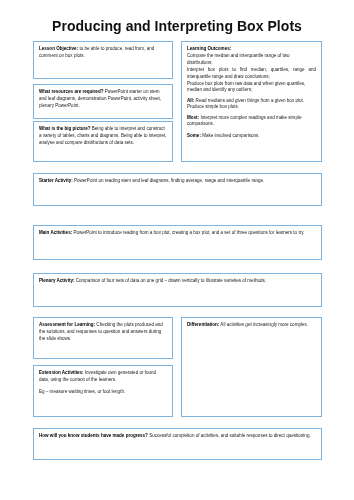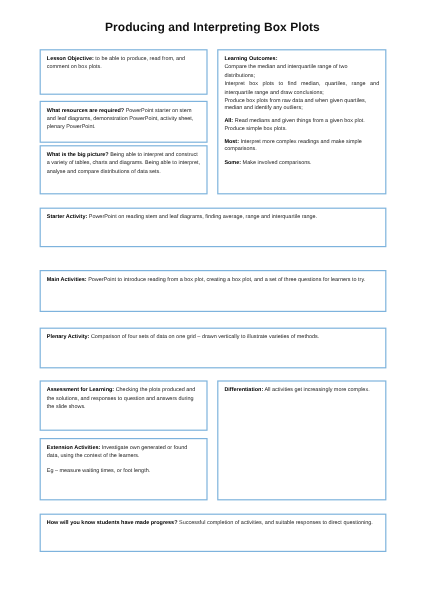--- a/index.html
+++ b/index.html
@@ -20,21 +20,21 @@
     width: 354px;
     height: 500px;
     background: #ffffff;
   }
   .doc-title {
     position: absolute;
     left: 0;
     top: 18px;
     width: 354px;
     text-align: center;
-    font-size: 10px;
+    font-size: 14px;
     font-weight: bold;
     letter-spacing: 0.05px;
     color: #111111;
   }
   .box {
     position: absolute;
     box-sizing: border-box;
     border: 1px solid #7eb3dd;
     background: #ffffff;
     padding: 4px 5px 3px 5px;

